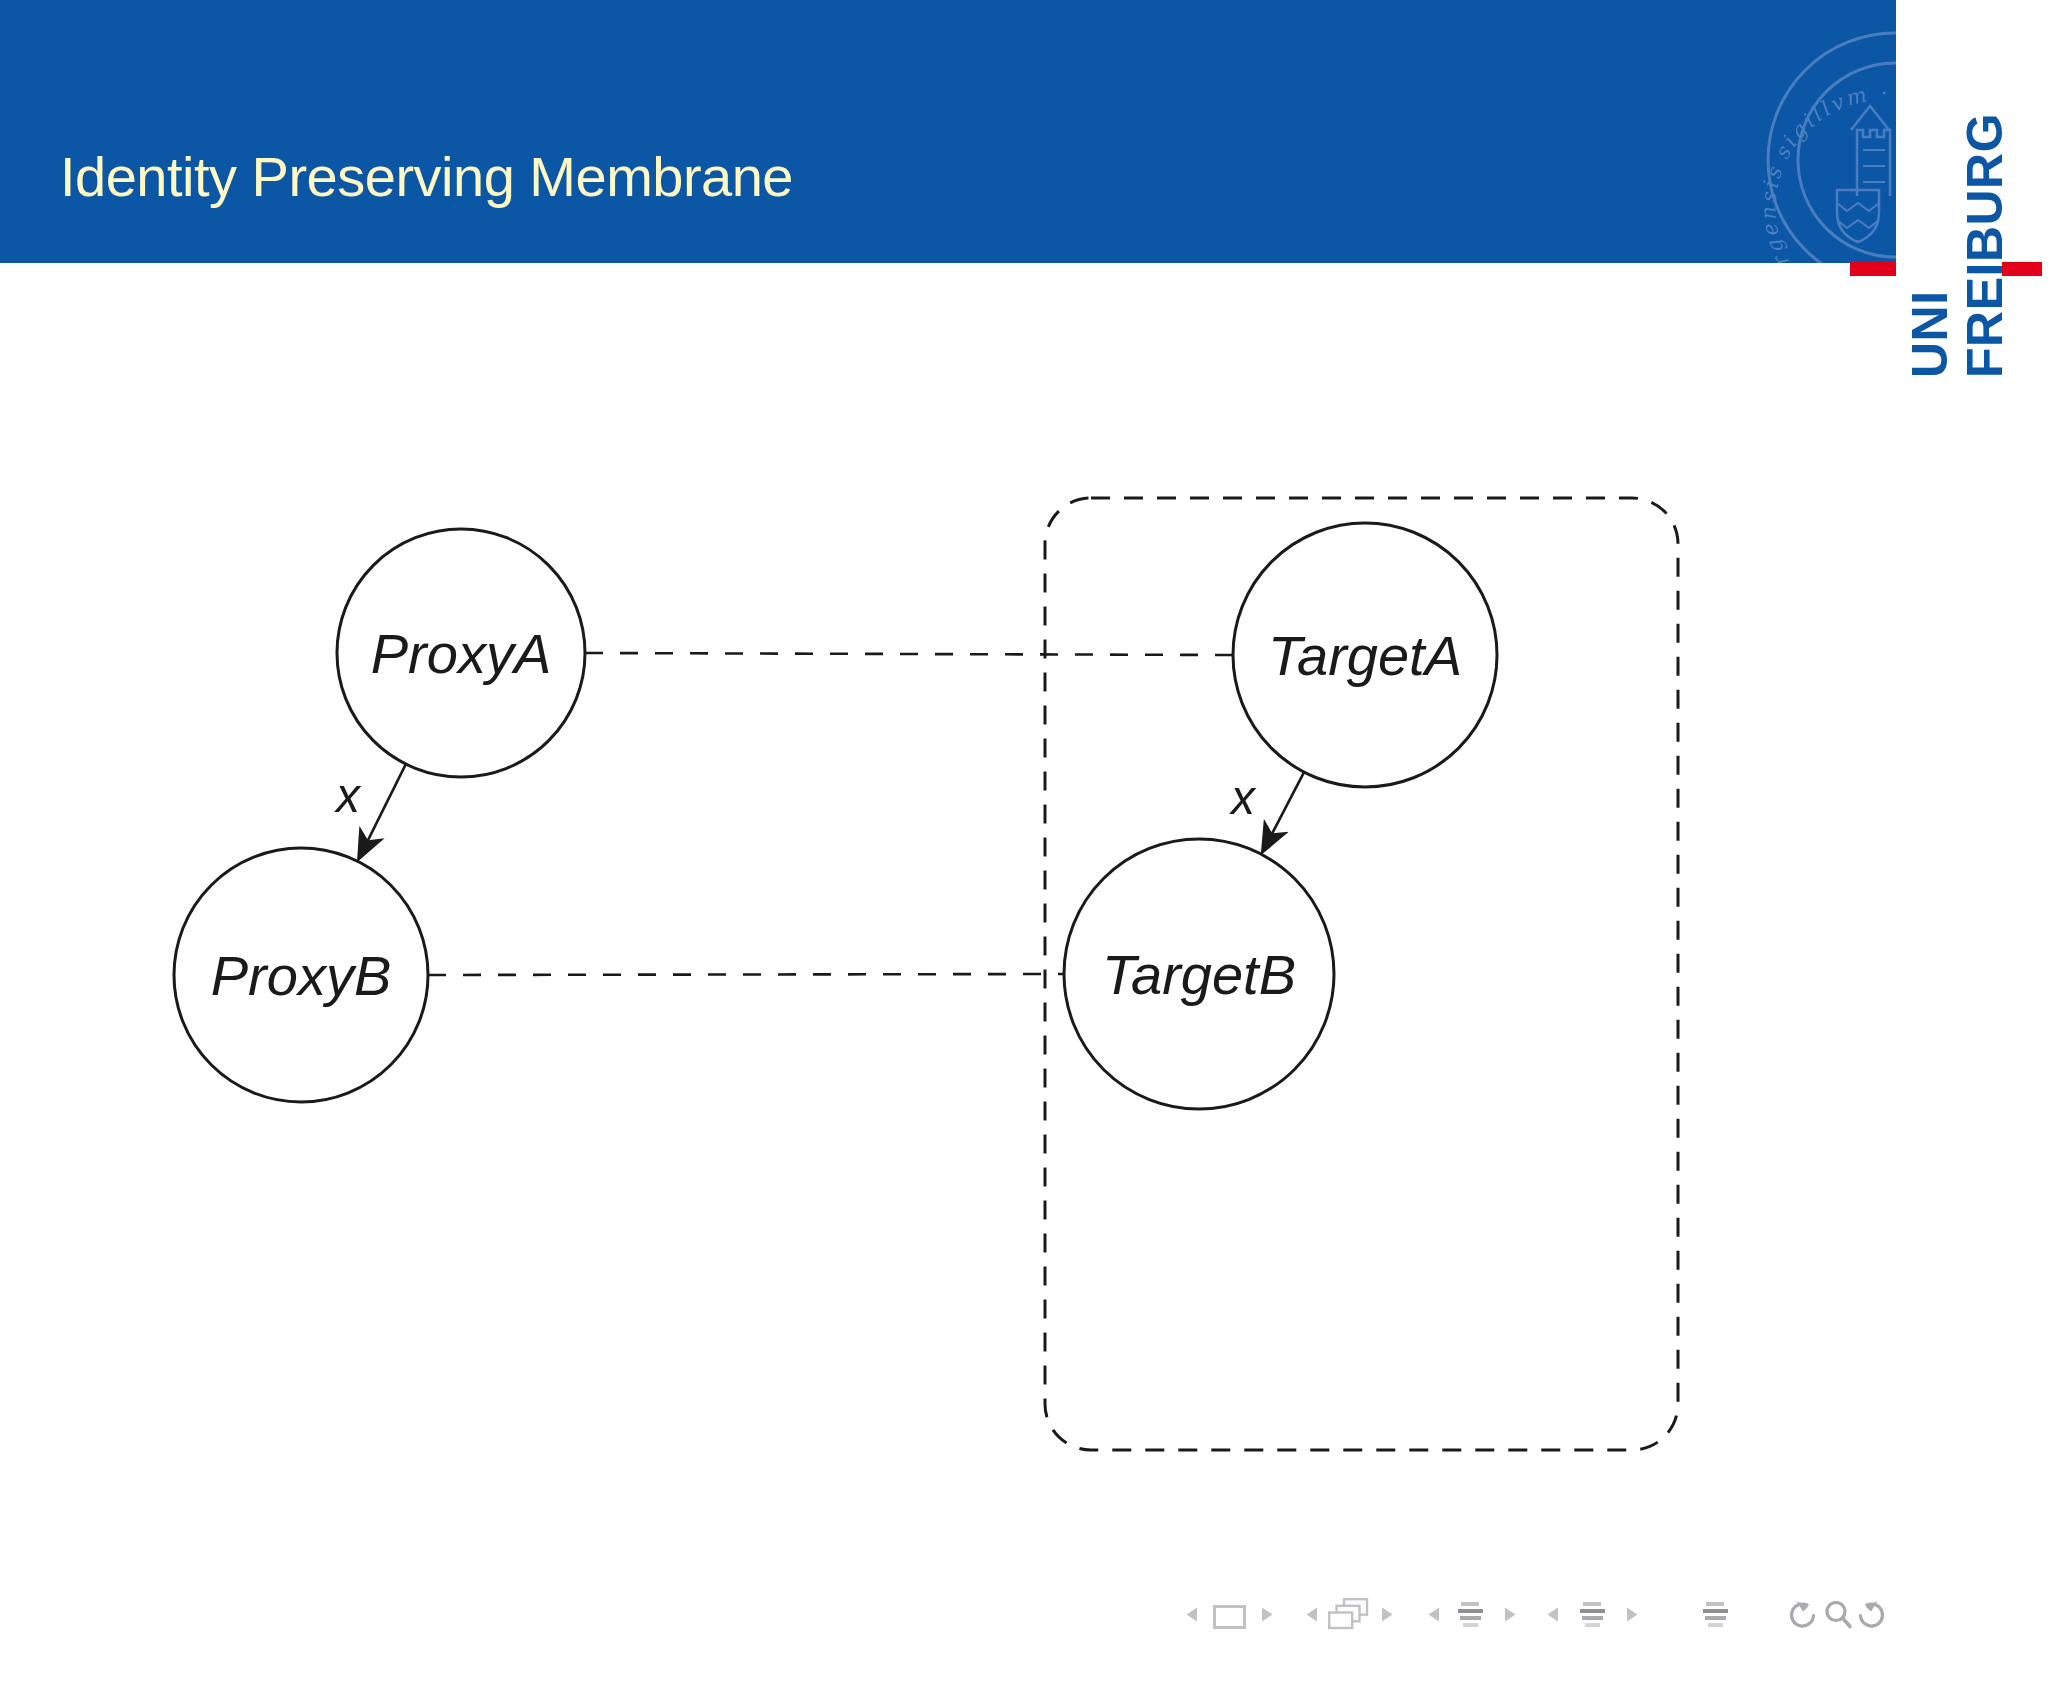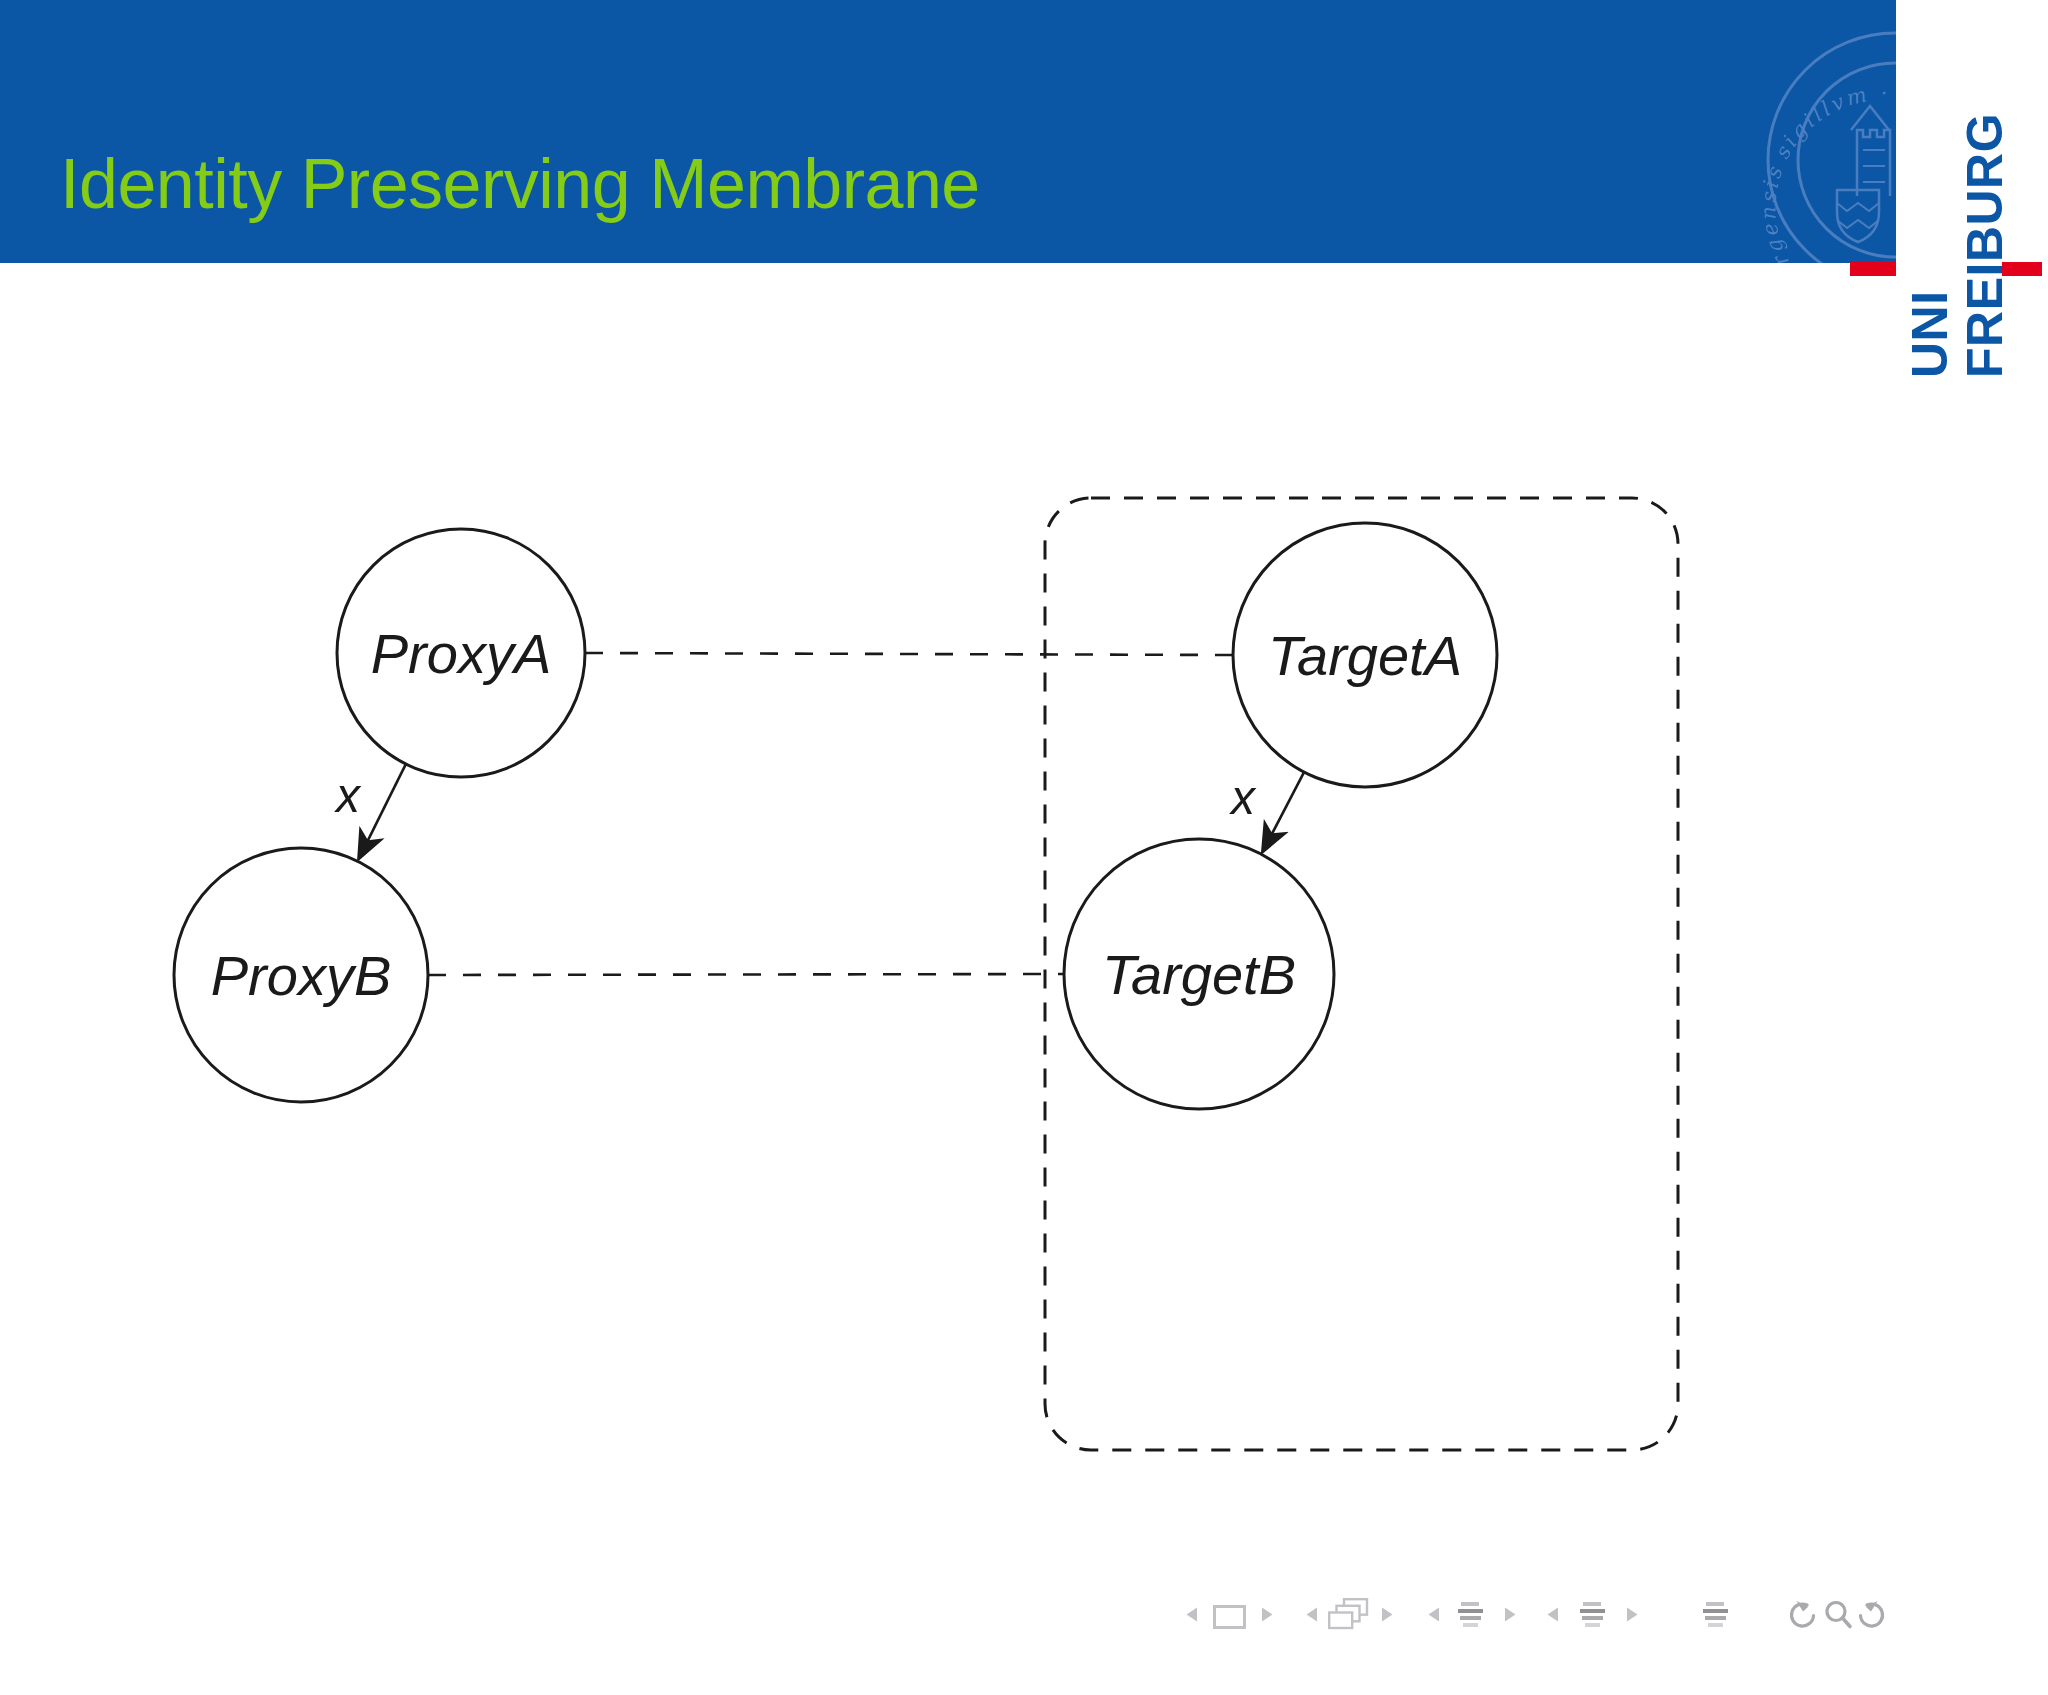--- a/index.html
+++ b/index.html
@@ -1,22 +1,22 @@
 <!DOCTYPE html>
 <html><head>
 <meta charset="utf-8">
 <style>
   html,body{margin:0;padding:0;background:#ffffff;}
   #slide{position:relative;width:2048px;height:1695px;background:#ffffff;overflow:hidden;
          font-family:"Liberation Sans",sans-serif;}
 
   
   .header{position:absolute;left:0;top:0;width:1896px;height:263px;background:#0b57a6;overflow:hidden;}
-  .frametitle{position:absolute;left:60px;top:144px;font-size:70px;letter-spacing:-0.5px;
-              color:#84cc16;white-space:nowrap;font-weight:400;}
+  .frametitle{position:absolute;left:60px;top:144px;font-size:56px;letter-spacing:-0.5px;
+              color:#fef9c3;white-space:nowrap;font-weight:400;}
   .seal{position:absolute;left:1745px;top:0;}
 
   
   .logo{position:absolute;left:1903px;top:378px;transform:rotate(-90deg);transform-origin:0 0;
         color:#0b57a6;font-weight:bold;font-size:50px;line-height:55px;letter-spacing:0.5px;
         white-space:nowrap;}
   .red-dash{position:absolute;background:#e2001a;height:14px;top:262px;}
   #red-dash-left{left:1850px;width:46px;}
   #red-dash-right{left:2002px;width:40px;}
 

